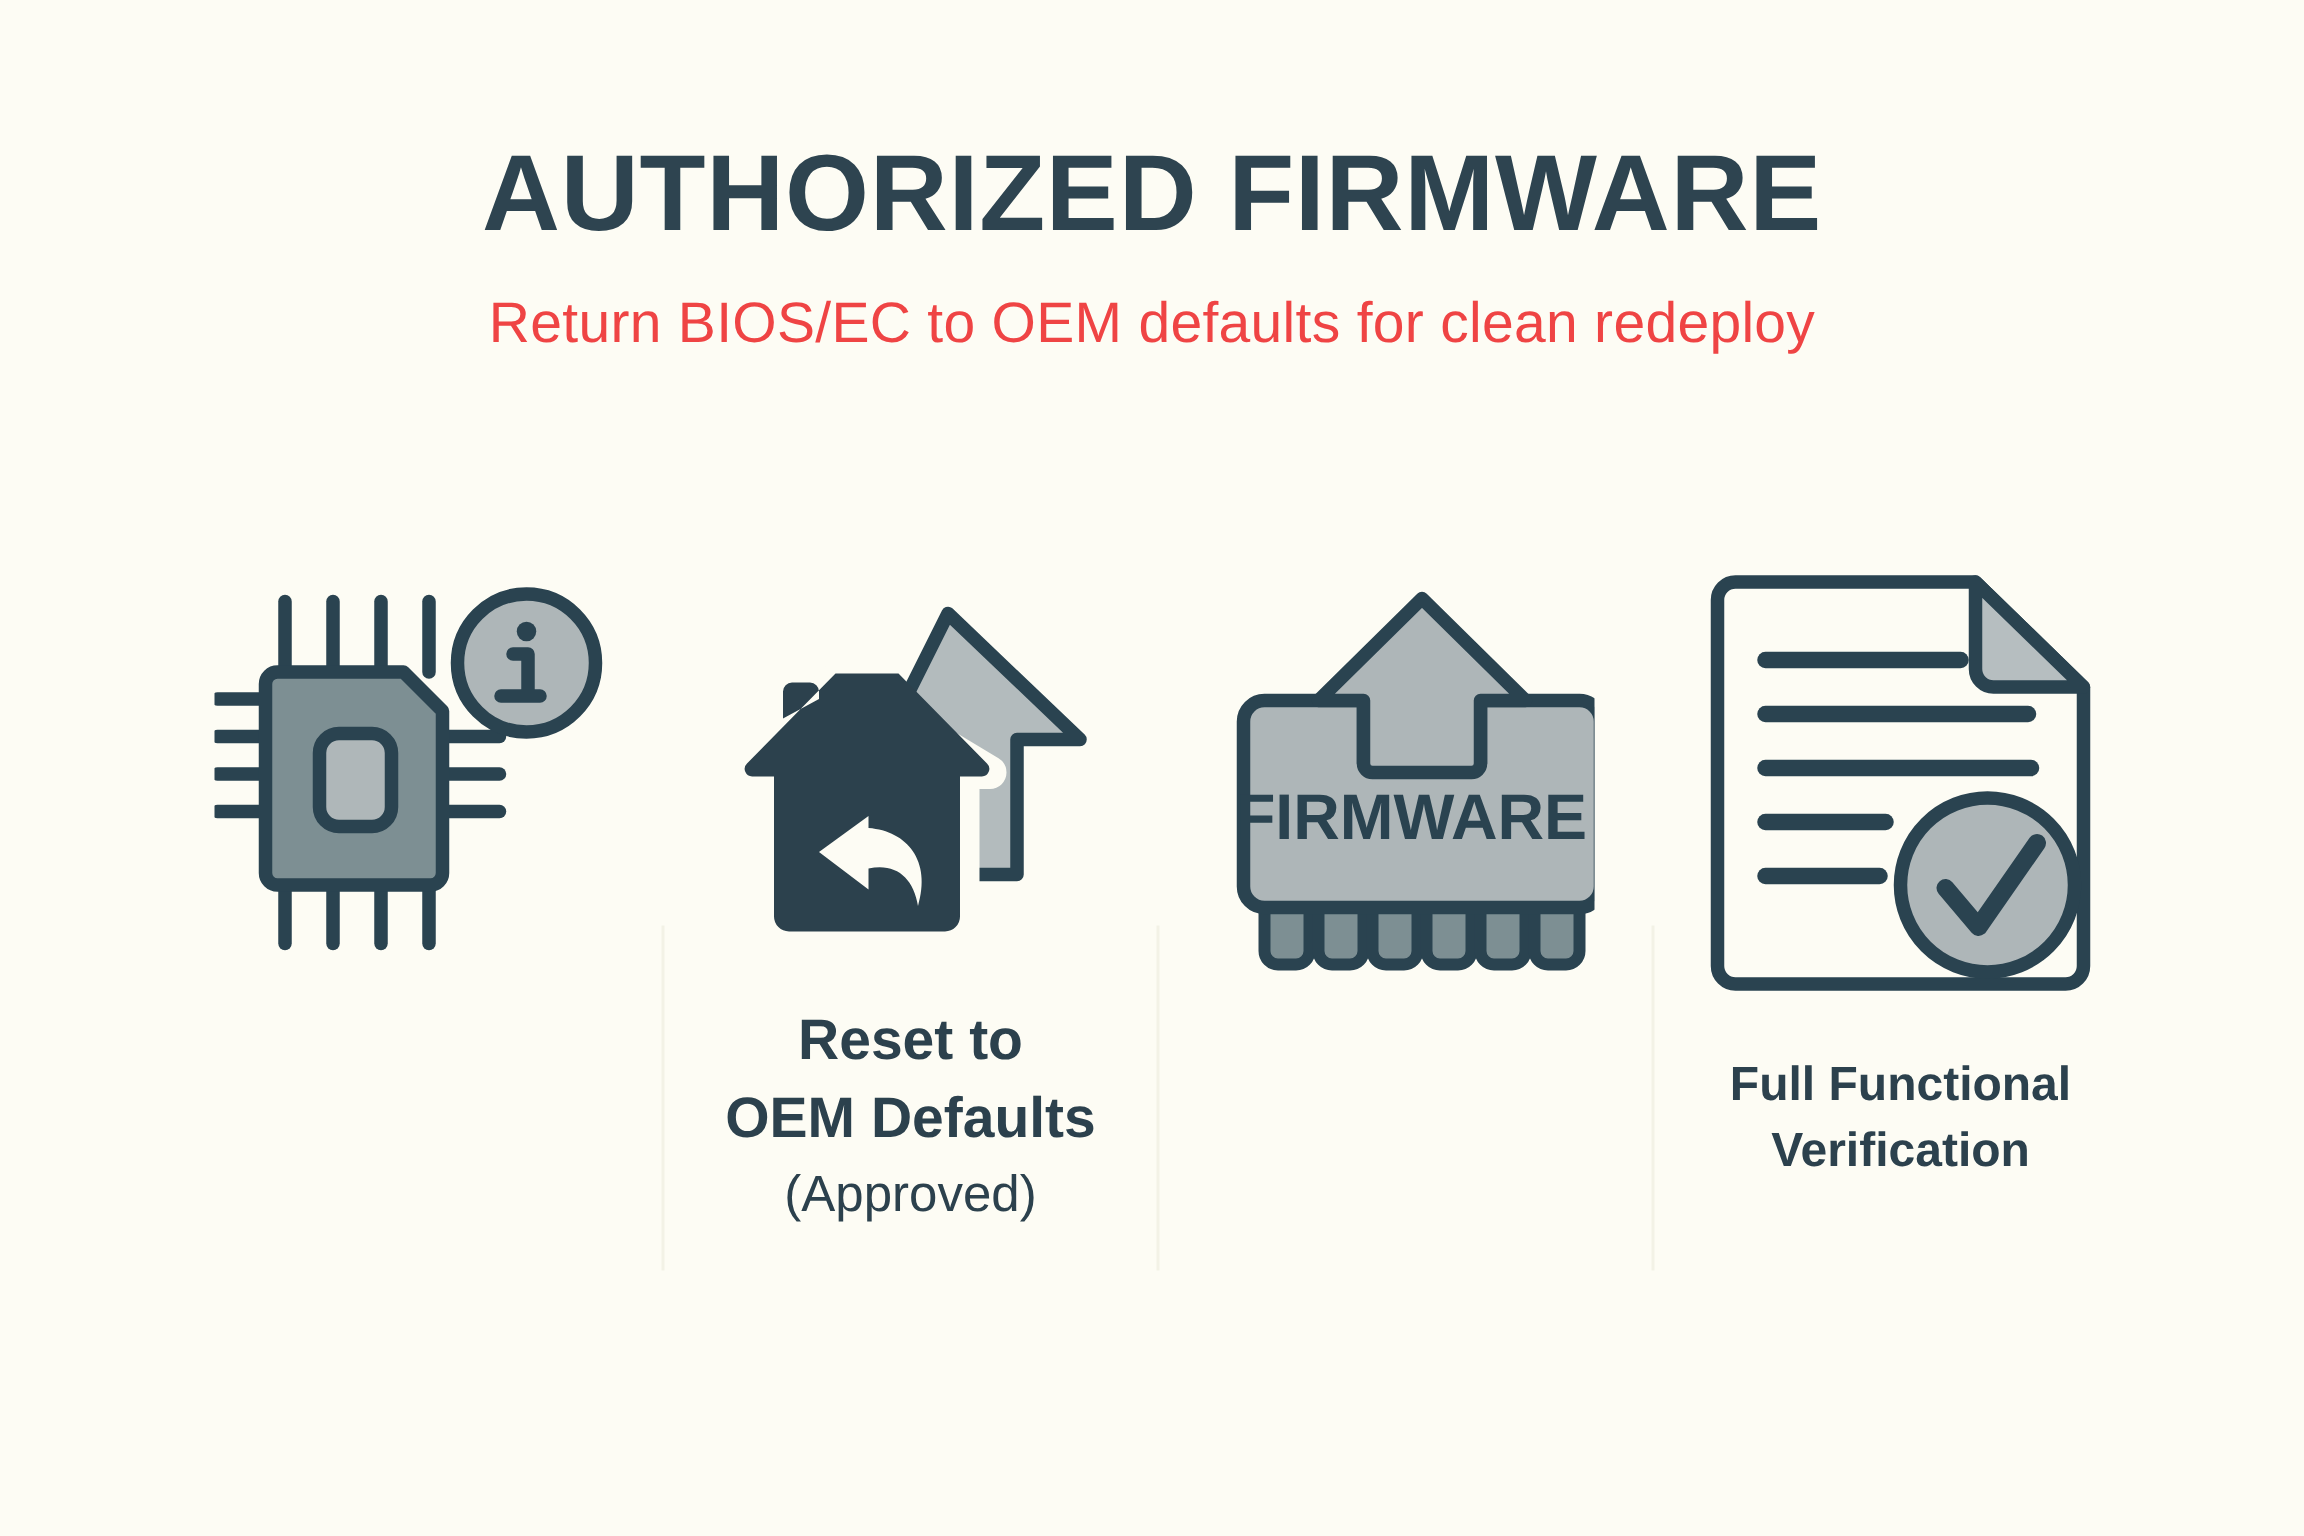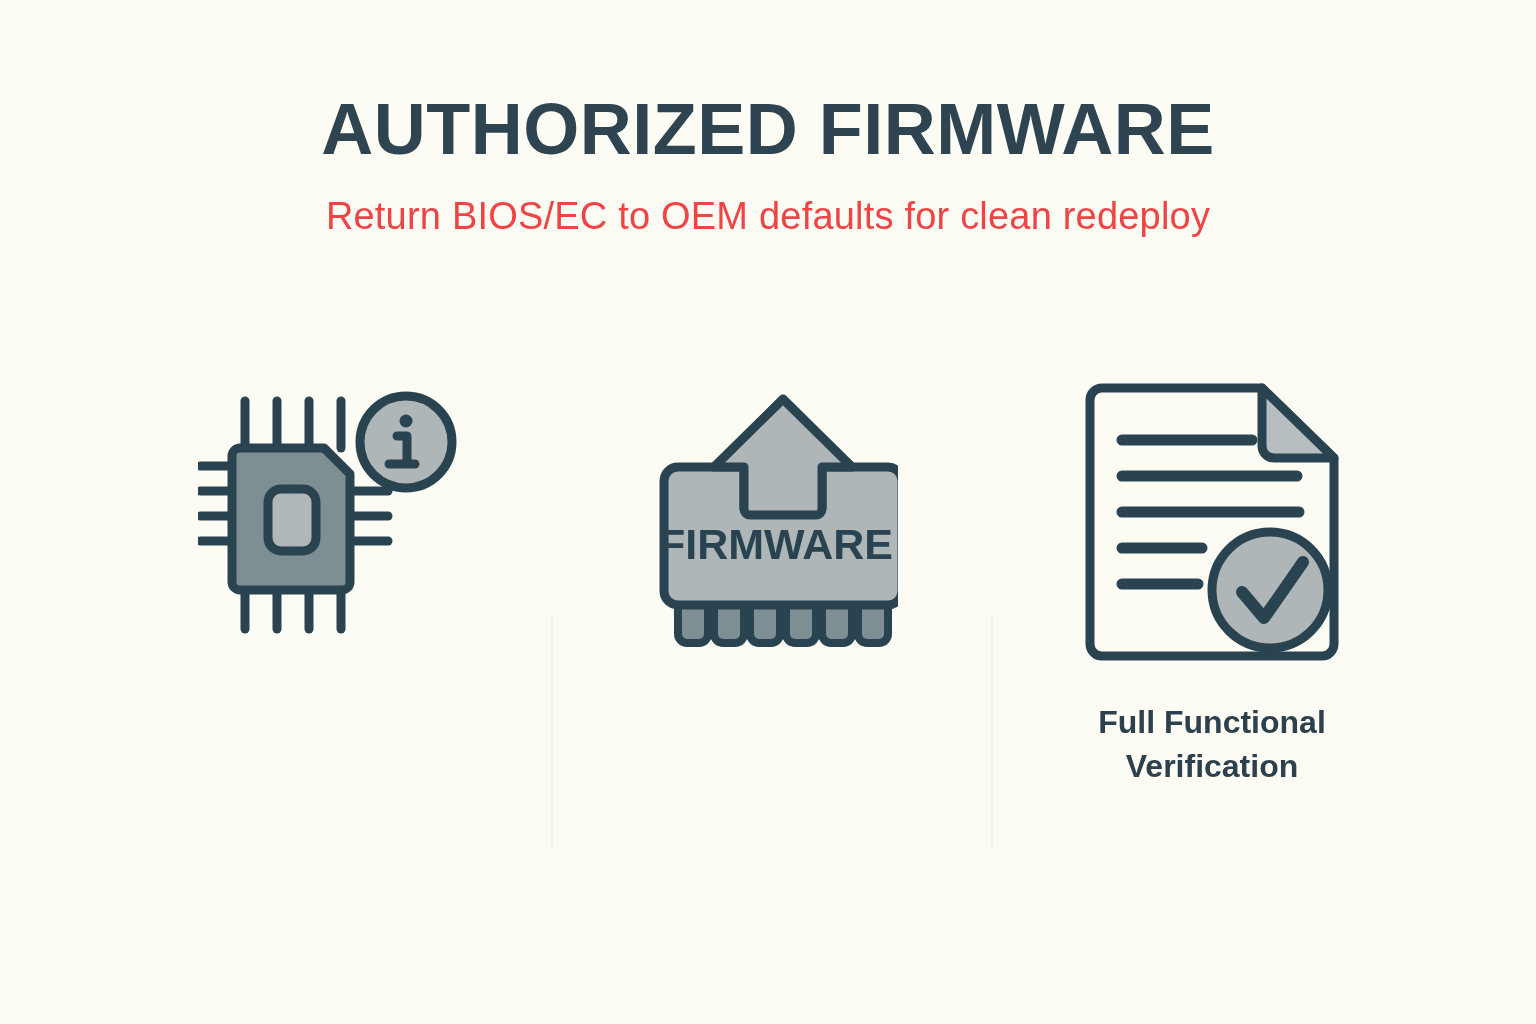--- a/index.html
+++ b/index.html
@@ -129,20 +129,37 @@
 
           <rect x="70" y="103" width="48" height="62" rx="13" fill="#AFB7B9" stroke="#2A4350" stroke-width="9"></rect>
 
           <circle cx="208" cy="56" r="46" fill="#AEB6B8" stroke="#2A4350" stroke-width="9"></circle>
           <circle cx="208" cy="35" r="6.5" fill="#2A4350"></circle>
           <path d="M199 50 h10 v28 M191 78 h26" fill="none" stroke="#2A4350" stroke-width="9" stroke-linecap="round" stroke-linejoin="round"></path>
         </svg>
       </div>
     </div>
 
+    <div class="col col-2">
+      <div class="icon-wrap">
+        <svg width="250" height="250" viewBox="0 0 250 250">
+
+          <path d="M150 12 L238 96 L196 96 L196 186 L150 186 L150 96 L108 96 Z" fill="#B3BBBD" stroke="#2A4350" stroke-width="9" stroke-linejoin="round"></path>
+
+          <path d="M75 56 L10 118 L28 118 L28 216 a8 8 0 0 0 8 8 h116 a8 8 0 0 0 8 -8 V118 h18 Z" fill="#FDFCF4" stroke="#FDFCF4" stroke-width="22" stroke-linejoin="round"></path>
+
+          <path d="M75 52 L16 112 a5 5 0 0 0 3.6 8.6 H34 V214 a10 10 0 0 0 10 10 h104 a10 10 0 0 0 10 -10 V120.6 h14.4 a5 5 0 0 0 3.6 -8.6 L117 52 Z
+                   M40 82 V64 a6 6 0 0 1 6 -6 h12 a6 6 0 0 1 6 6 v5 Z" fill="#2C414D"></path>
+
+          <path d="M97 147 L64 171 L97 196 V182 c18 -4 30 6 33 25 c9 -30 -7 -50 -33 -52 Z" fill="#FDFCF4"></path>
+        </svg>
+      </div>
+      <div class="caption"><span>Reset to</span>
+<span>OEM Defaults</span><span class="sub">(Approved)</span></div>
+    </div>
 
     <div class="col col-3">
       <div class="icon-wrap">
         <svg width="252" height="262" viewBox="0 0 252 262">
 
           <g>
             <rect x="32" y="208" width="30" height="44" rx="9" fill="#7D8F93" stroke="#2A4350" stroke-width="8"></rect>
             <rect x="68" y="208" width="30" height="44" rx="9" fill="#7D8F93" stroke="#2A4350" stroke-width="8"></rect>
             <rect x="104" y="208" width="30" height="44" rx="9" fill="#7D8F93" stroke="#2A4350" stroke-width="8"></rect>
             <rect x="140" y="208" width="30" height="44" rx="9" fill="#7D8F93" stroke="#2A4350" stroke-width="8"></rect>

